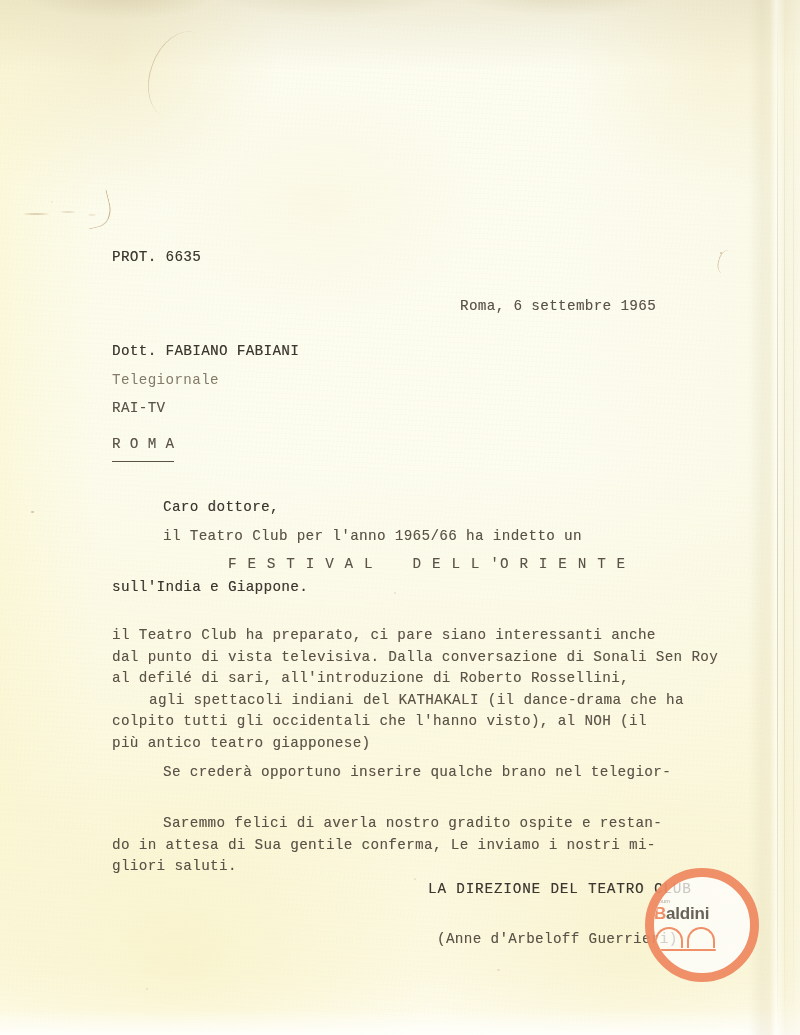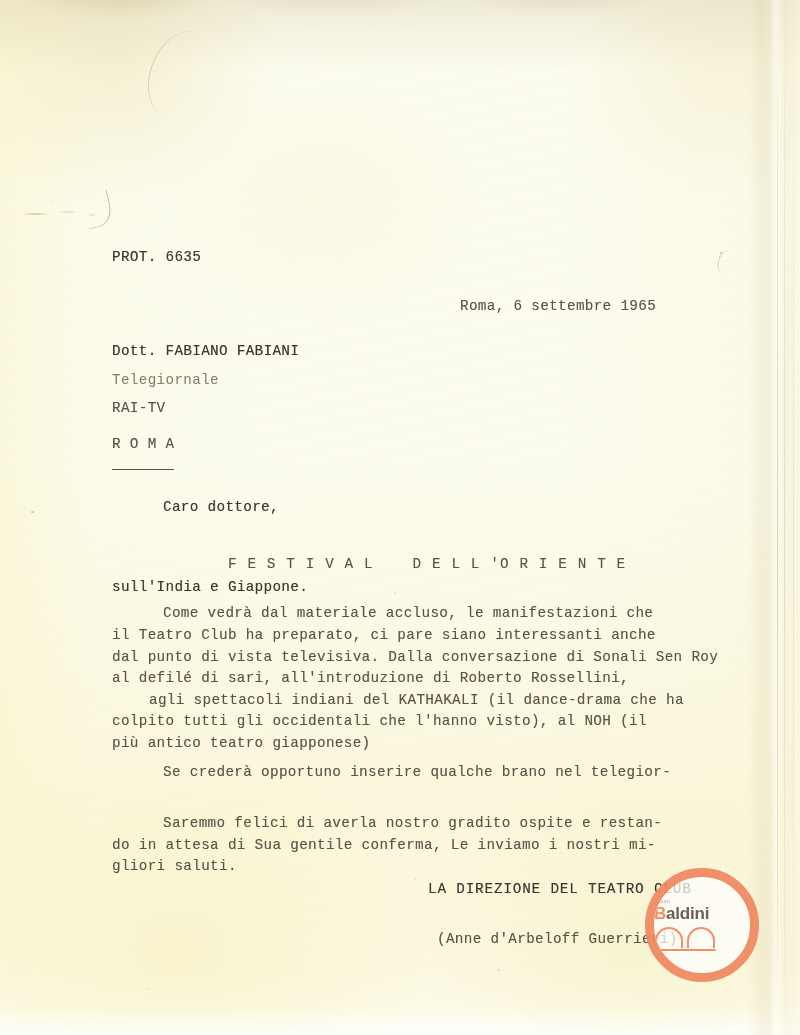--- a/index.html
+++ b/index.html
@@ -145,21 +145,21 @@
     font-size:14.2px;
     line-height:1;
     letter-spacing:.4px;
     -webkit-font-smoothing: none;
   }
   .tl { position:absolute; white-space:pre; }
   
   .ink-dark  { color:#3b362f; text-shadow:.35px .25px 0 rgba(60,54,45,.45); }
   .ink-mid   { color:#5a5247; text-shadow:.3px .2px 0 rgba(90,82,71,.35); }
   .ink-light { color:#837a69; }
-  .ul { border-bottom:1.4px solid currentColor; padding-bottom:18px; }
+  .ul { border-bottom:1.4px solid currentColor; padding-bottom:10px; }
 
   
   #stamp {
     position:absolute; left:645px; top:868px;
     width:114px; height:114px; border-radius:50%;
     background: rgba(255,255,255,.78);
     border: 9px solid #ef8a62;
     box-sizing: border-box;
     opacity:.94;
     display:flex; flex-direction:column;
@@ -232,26 +232,26 @@
 
     <div class="tl ink-mid" style="left:460px; top:299px;">Roma, 6 settembre 1965</div>
 
     <div class="tl ink-dark" style="left:112px; top:344px;font-family:Liberation Mono, monospace;">Dott. FABIANO FABIANI</div>
     <div class="tl ink-light" style="left:112px; top:373px;">Telegiornale</div>
     <div class="tl ink-mid" style="left:112px; top:401px;">RAI-TV</div>
     <div class="tl ink-mid ul" style="left:112px; top:437px;">R O M A</div>
 
     <div class="tl ink-dark" style="left:163px; top:500px;">Caro dottore,</div>
 
+    <div class="tl ink-mid" style="left:163px; top:529px;">il Teatro Club per l'anno 1965/66 ha indetto un</div>
 
     <div class="tl ink-mid" style="left:228px; top:557px; letter-spacing:1.2px;">F E S T I V A L    D E L L 'O R I E N T E</div>
 
     <div class="tl ink-dark" style="left:112px; top:580px;">sull'India e Giappone.</div>
 
-    <div class="tl ink-mid" style="left:163px; top:606px;">Come vedrà dal materiale accluso, le manifestazioni che</div>
     <div class="tl ink-mid" style="left:112px; top:628px;">il Teatro Club ha preparato, ci pare siano interessanti anche</div>
     <div class="tl ink-mid" style="left:112px; top:650px;">dal punto di vista televisiva. Dalla conversazione di Sonali Sen Roy</div>
     <div class="tl ink-mid" style="left:112px; top:671px;">al defilé di sari, all'introduzione di Roberto Rossellini,</div>
     <div class="tl ink-mid" style="left:112px; top:693px;margin-left:37px;">agli spettacoli indiani del KATHAKALI (il dance-drama che ha</div>
     <div class="tl ink-mid" style="left:112px; top:714px;">colpito tutti gli occidentali che l'hanno visto), al NOH (il</div>
     <div class="tl ink-mid" style="left:163px; top:765px;">Se crederà opportuno inserire qualche brano nel telegior-</div>
 
     <div class="tl ink-mid" style="left:112px; top:736px;">più antico teatro giapponese)</div>
 
     <div class="tl ink-mid" style="left:163px; top:816px;">Saremmo felici di averla nostro gradito ospite e restan-</div>

